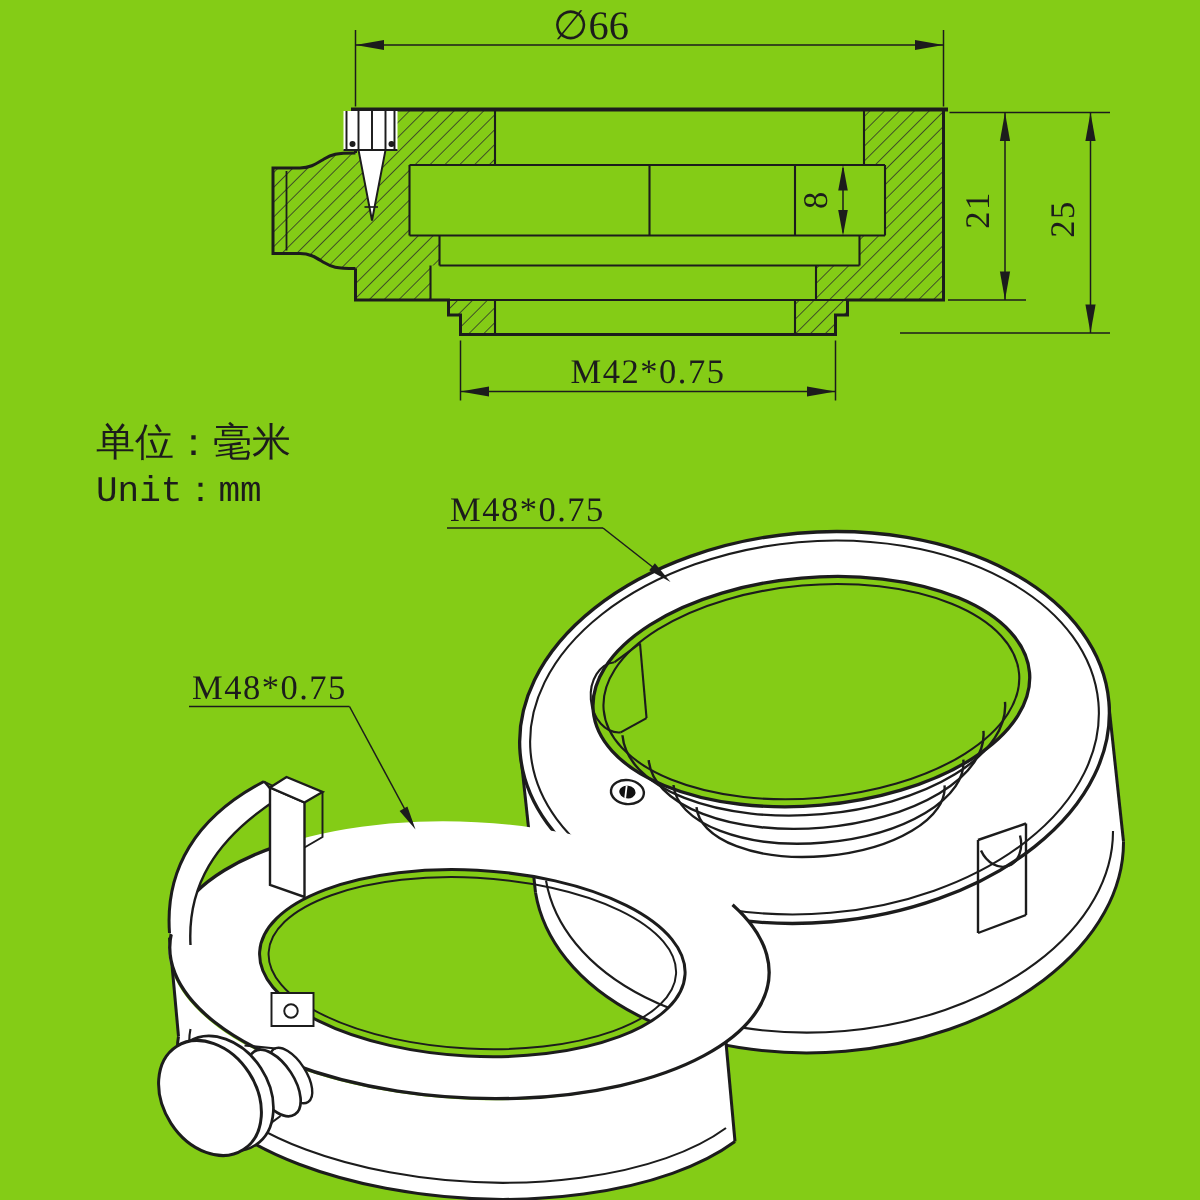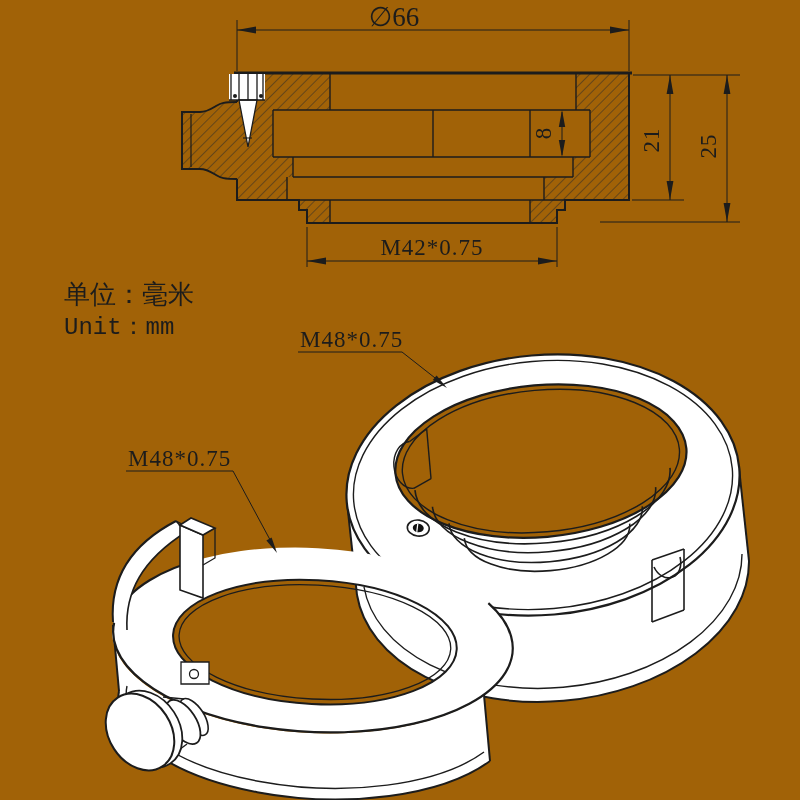--- a/index.html
+++ b/index.html
@@ -1,16 +1,16 @@
 <!DOCTYPE html>
 <html><head>
 <meta charset="utf-8">
 <style>
   html,body{margin:0;padding:0;background:#fff;}
-  .page{width:800px;height:800px;background:#a16207;position:relative;overflow:hidden;
+  .page{width:800px;height:800px;background:#84cc16;position:relative;overflow:hidden;
         font-family:"Liberation Serif","DejaVu Serif",serif;}
   svg{display:block}
   text{fill:#1c1c1c;}
   .dimtext{font-size:23px;letter-spacing:1px;}
   .bigdim{font-size:27px;}
   .cjk{font-size:26px;font-family:"Liberation Sans","DejaVu Sans",sans-serif;}
   .unit-en{font-size:24px;font-family:"Liberation Mono","DejaVu Sans Mono",monospace;}
 </style>
 </head>
 <body>

